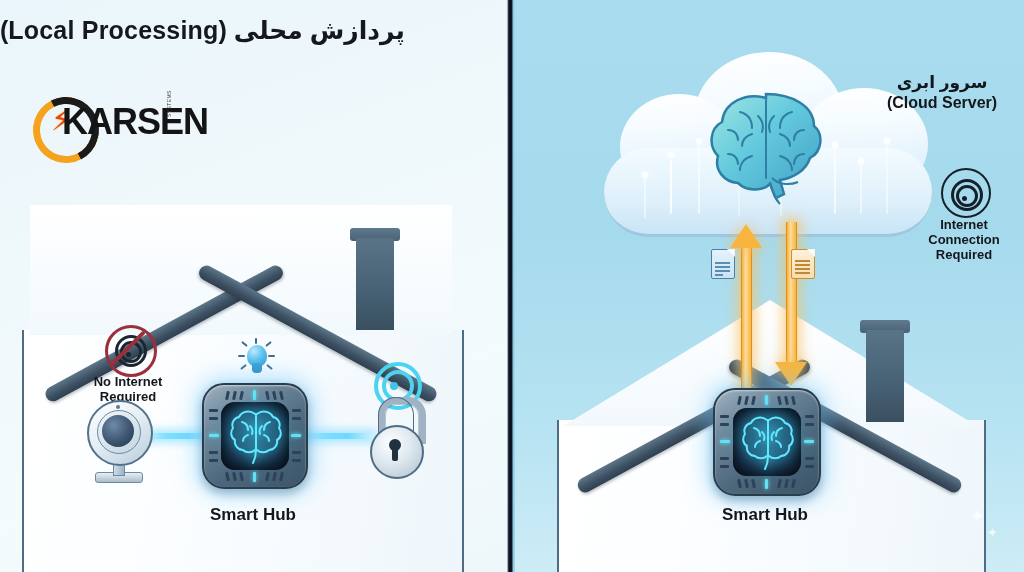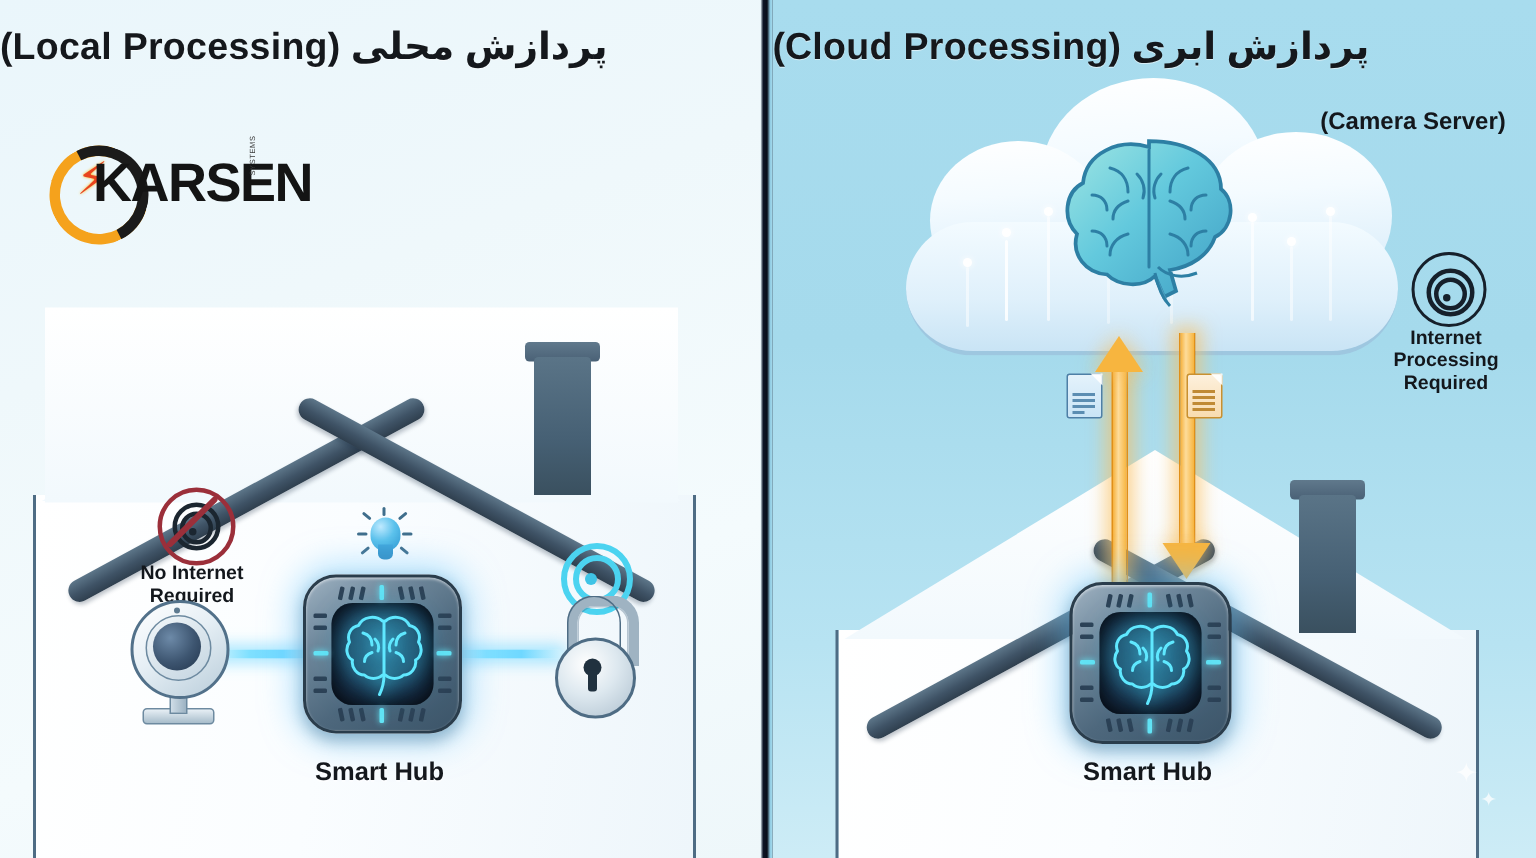--- a/index.html
+++ b/index.html
@@ -295,21 +295,20 @@
     <div class="house">
       <div class="wall" style="left:42px;top:420px;width:425px;height:152px;"></div>
       <div class="roof-fill" style="left:48px;top:300px;width:414px;height:126px;
            clip-path:polygon(50% 0%,100% 100%,0% 100%);"></div>
       <div class="chimney-cap" style="left:345px;top:320px;width:50px;height:13px;"></div>
       <div class="chimney" style="left:351px;top:330px;width:38px;height:92px;"></div>
       <div class="roof-side" style="left:32px;top:356px;width:262px;transform-origin:right center;transform:rotate(-28.5deg);"></div>
       <div class="roof-side" style="left:215px;top:356px;width:262px;transform-origin:left center;transform:rotate(28.5deg);"></div>
     </div>
 
-    <div class="title" style="left:0;width:509px;top:16px;">پردازش ابری (Cloud Processing)</div>
 
     <div id="cloud" style="left:83px;">
       <div class="cloud-shape" style="left:96px;top:0px;width:150px;height:132px;"></div>
       <div class="cloud-shape" style="left:22px;top:42px;width:118px;height:106px;"></div>
       <div class="cloud-shape" style="left:202px;top:36px;width:128px;height:112px;"></div>
       <div class="cloud-shape base"></div>
 
       <div class="trace" style="left:72px;top:108px;height:54px;"></div>
       <div class="trace-dot" style="left:70px;top:100px;"></div>
       <div class="trace" style="left:100px;top:92px;height:70px;opacity:.7;"></div>
@@ -344,31 +343,32 @@
             <path d="M98 40c-6 0-10 4-10 10M98 64c-6 0-10 4-10 10"></path>
             <path d="M52 26c4 4 6 10 4 16M68 26c-4 4-6 10-4 16"></path>
           </g>
           <path d="M66 88c6 6 16 8 26 4" fill="none" stroke="#2d7fa4" stroke-width="2"></path>
           <path d="M64 92c2 10 6 18 10 22" fill="#4d9fc0" stroke="#2d7fa4" stroke-width="2"></path>
         </svg>
       </div>
     </div>
 
     <div style="position:absolute;left:345px;top:72px;width:164px;text-align:center;">
-      <div style="font-size:16px;font-weight:bold;color:#13171c;margin-top:1px;">(Camera Server)</div>
+      <div style="font-size:17px;font-weight:bold;color:#13171c;direction:rtl;">سرور ابری</div>
+      <div style="font-size:16px;font-weight:bold;color:#13171c;margin-top:1px;">(Cloud Server)</div>
     </div>
 
     <div style="position:absolute;left:418px;top:168px;width:62px;">
       <div style="position:absolute;left:8px;top:0;width:46px;height:46px;border-radius:50%;border:2.5px solid #16202b;"></div>
       <div class="wifi-arc" style="left:18px;top:11px;width:26px;height:26px;border-width:3px;border-color:#16202b;"></div>
       <div class="wifi-arc" style="left:23px;top:17px;width:16px;height:16px;border-width:3px;border-color:#16202b;"></div>
       <div class="wifi-dot" style="left:28.5px;top:28px;width:5px;height:5px;background:#16202b;"></div>
       <div class="badge-text" style="left:-16px;top:50px;width:94px;font-size:13px;">
         <div>Internet</div>
-        <div>Processing</div>
+        <div>Connection</div>
         <div>Required</div>
       </div>
     </div>
 
     <div>
       <div class="arrow-shaft" style="left:226px;top:248px;height:148px;"></div>
       <div class="arrow-head arrow-up" style="left:215px;top:224px;"></div>
     </div>
 
     <div>

